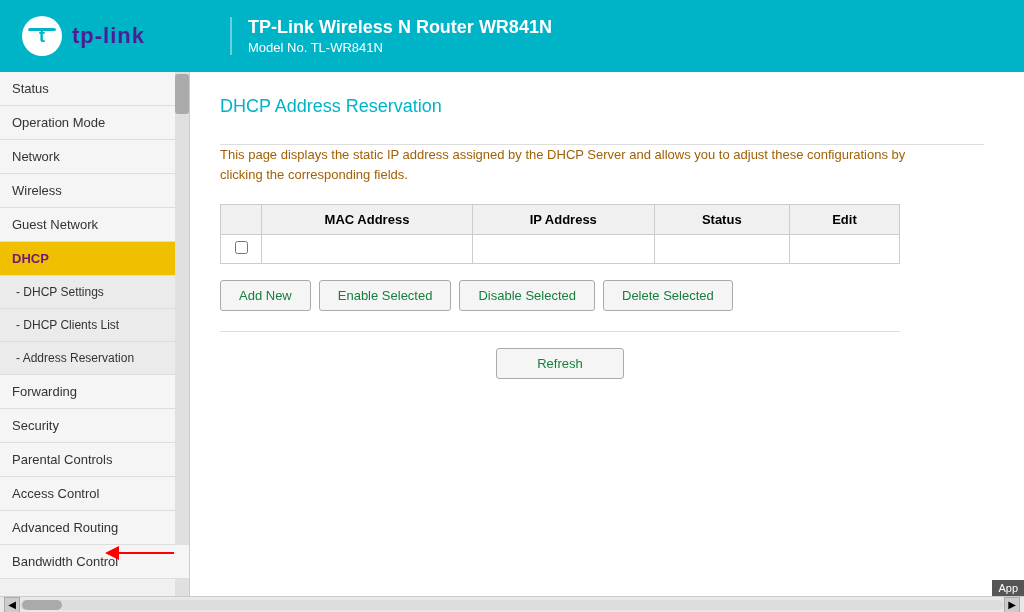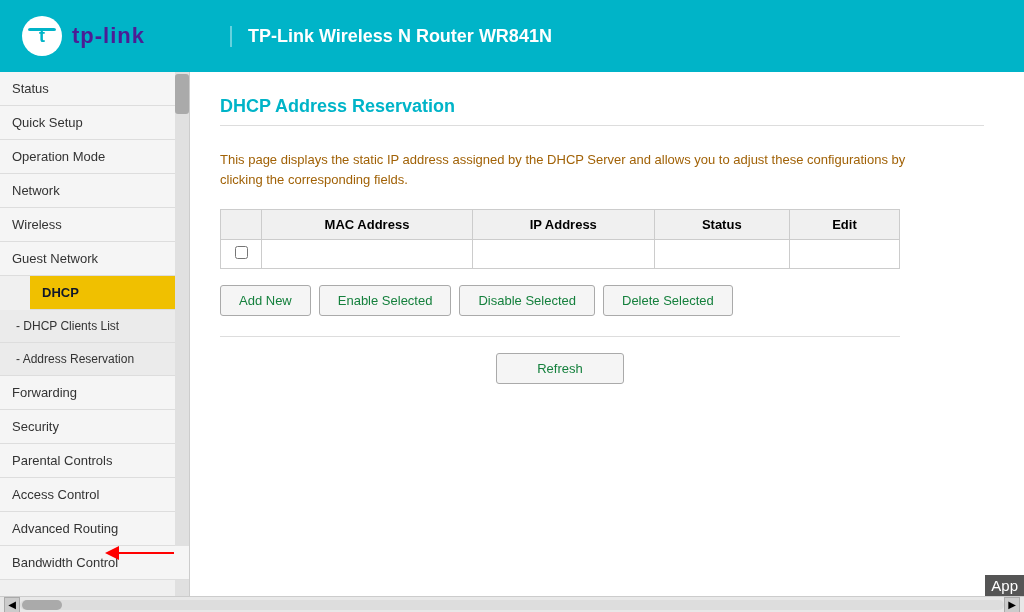--- a/index.html
+++ b/index.html
@@ -82,23 +82,22 @@
       border-bottom: 1px solid #ddd;
       cursor: pointer;
       color: #333;
       background: #f5f5f5;
       white-space: nowrap;
       overflow: hidden;
       text-overflow: ellipsis;
     }
     .sidebar-item.active {
       background: #f0c000;
-      color: #0f172a;
+      color: #701a75;
       font-weight: bold;
-      margin-left: 30px;
     }
     .sidebar-item.sub-item {
       padding-left: 16px;
       font-size: 12px;
       background: #ebebeb;
     }
 
     
     .content {
       flex: 1;
@@ -108,23 +107,23 @@
       position: relative;
     }
 
     .content-inner {
       padding: 24px 40px 20px 30px;
     }
 
     .page-title {
       color: #00b4c8;
       font-size: 18px;
-      font-weight: bold;
-      margin-bottom: 24px;
-      padding-bottom: 8px;
+      font-weight: normal;
+      margin-bottom: 0;
+      padding-bottom: 27px;
       border-bottom: 1px solid #ddd;
     }
 
     .description {
       color: #a16207;
       font-size: 13px;
       line-height: 1.5;
       margin-bottom: 20px;
       max-width: 700px;
     }
@@ -234,54 +233,55 @@
     }
 
     
     .app-badge {
       position: absolute;
       bottom: 0;
       right: 0;
       background: #555;
       color: white;
       padding: 2px 6px;
-      font-size: 15px;
+      font-size: 11px;
     }
   </style>
 </head>
 <body>
 
 <div class="header">
   <div class="logo-area">
     <svg class="logo-icon" viewBox="0 0 44 44">
       <circle cx="22" cy="22" r="20" fill="white"></circle>
       <text x="22" y="28" text-anchor="middle" font-size="18" font-weight="bold" fill="#00b4c8">t</text>
       <rect x="8" y="14" width="28" height="3" rx="2" fill="#00b4c8"></rect>
     </svg>
     <span class="logo-text">tp-link</span>
   </div>
   <div class="header-title">
     <h1>TP-Link Wireless N Router WR841N</h1>
+    <p>Model No. TL-WR841N</p>
   </div>
 </div>
 
 <div class="main-layout">
 
   <div class="sidebar">
     <div class="sidebar-scroll">
       <div class="sidebar-scroll-thumb"></div>
     </div>
 
     <div class="sidebar-item">Status</div>
-    <div class="sidebar-item">Quick Setup</div>
     <div class="sidebar-item">Operation Mode</div>
     <div class="sidebar-item">Network</div>
     <div class="sidebar-item">Wireless</div>
     <div class="sidebar-item">Guest Network</div>
     <div class="sidebar-item active">DHCP</div>
+    <div class="sidebar-item sub-item">- DHCP Settings</div>
     <div class="sidebar-item sub-item">- DHCP Clients List</div>
     <div class="sidebar-item sub-item">- Address Reservation</div>
     <div class="sidebar-item">Forwarding</div>
     <div class="sidebar-item">Security</div>
     <div class="sidebar-item">Parental Controls</div>
     <div class="sidebar-item">Access Control</div>
     <div class="sidebar-item">Advanced Routing</div>
     <div class="sidebar-item" style="position:relative;">Bandwidth Control</div>
 
   </div>

